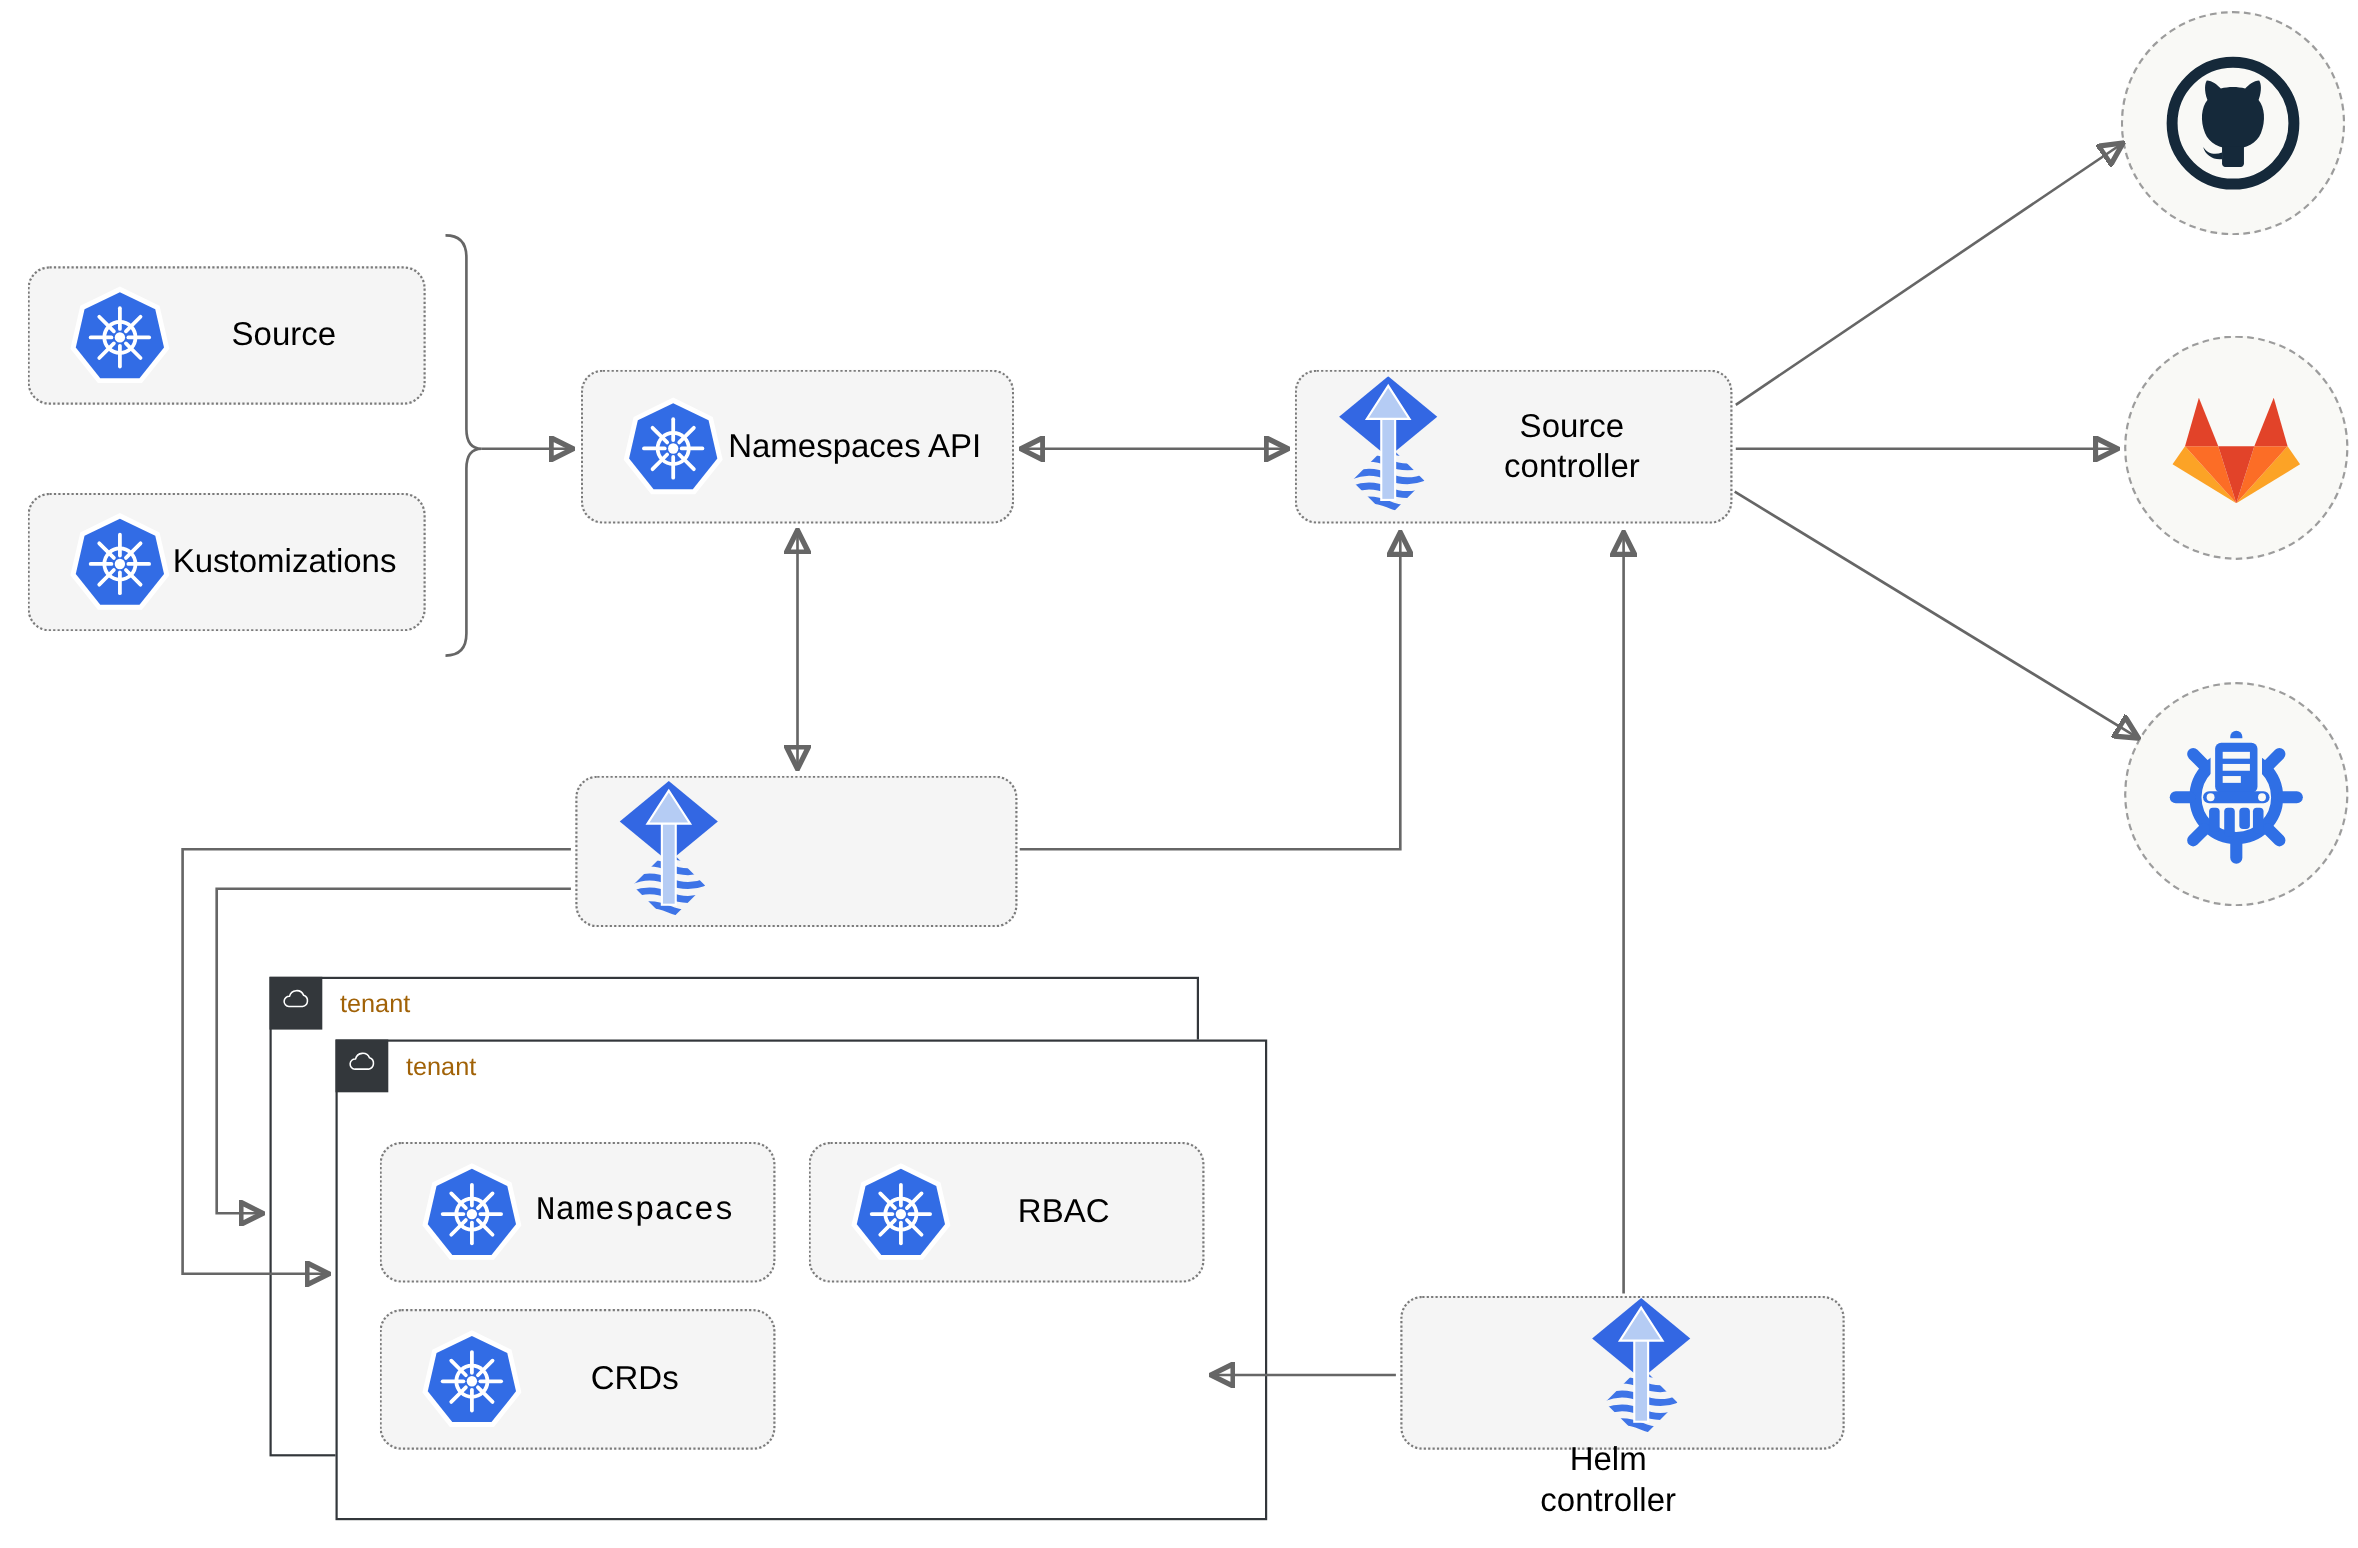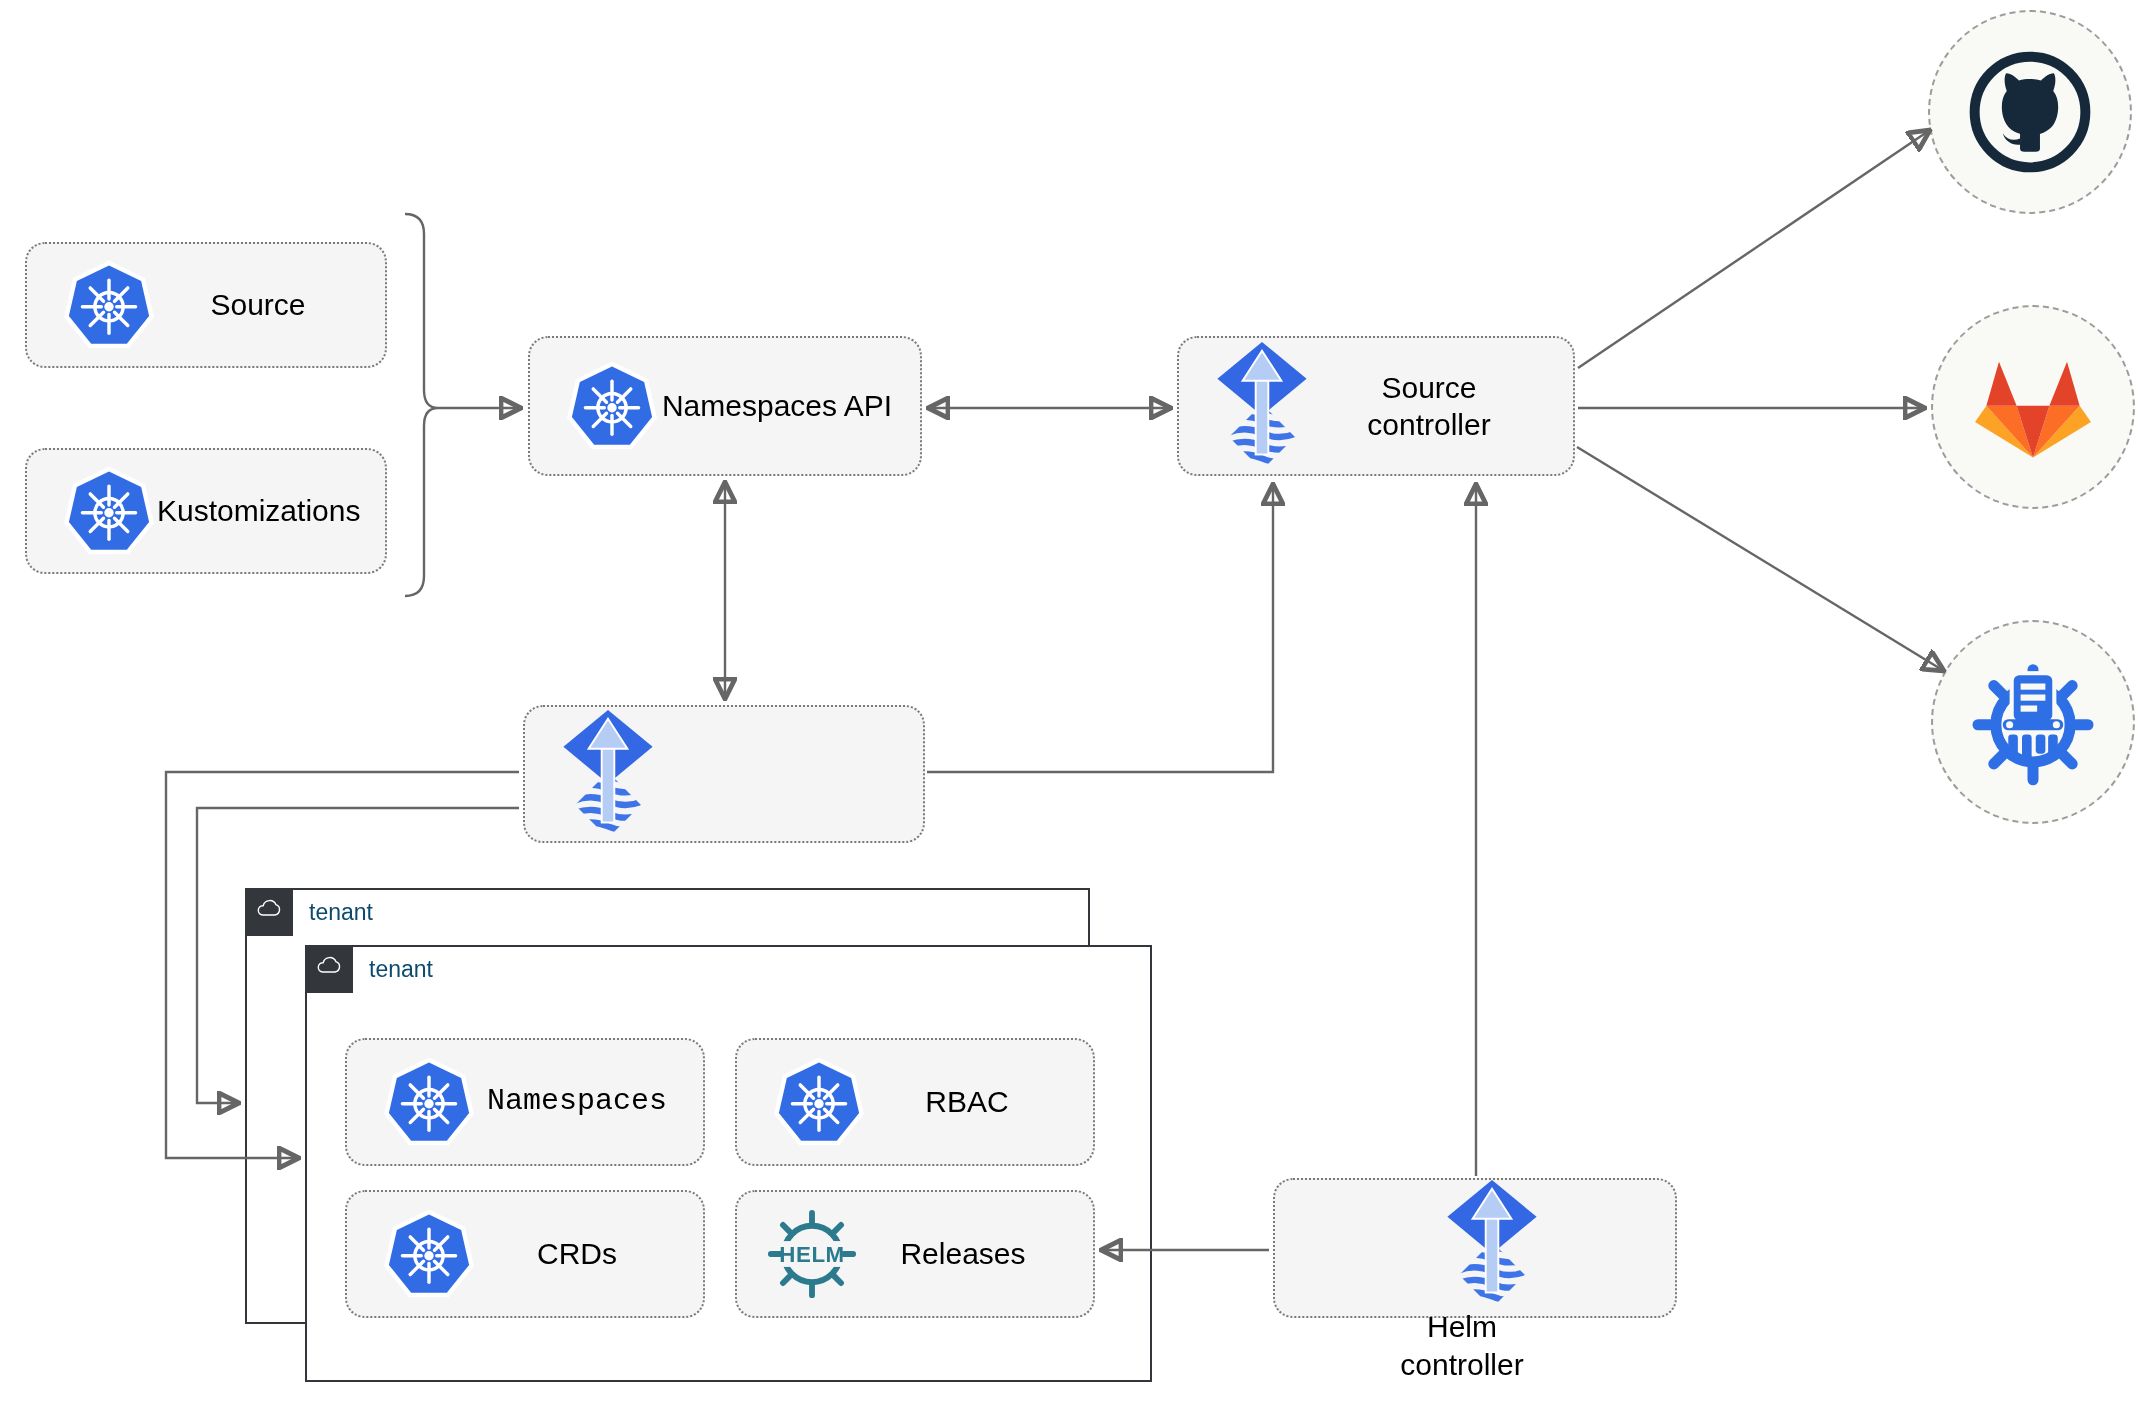--- a/index.html
+++ b/index.html
@@ -12,21 +12,21 @@
   .icon-k8s{width:96px;height:96px;}
   .icon-flux{width:98px;height:128px;}
   .icon-helm{width:94px;height:94px;}
   .nlabel{flex:1;display:flex;justify-content:center;align-items:center;padding-right:26px;}
   .ltext{font-size:30px;line-height:1.25;text-align:center;}
   .narrow{max-width:178px;}
   
   .tenant{position:absolute;background:#ffffff;border:2px solid #33373B;box-sizing:border-box;}
   .tenant-tab{position:absolute;left:-2px;top:-2px;width:48px;height:48px;background:#33373B;
               display:flex;align-items:center;justify-content:center;}
-  .tenant-label{position:absolute;left:62px;top:9px;font-size:23px;color:#0c4a6e;}
+  .tenant-label{position:absolute;left:62px;top:9px;font-size:23px;color:#a16207;}
   
   .endpoint{position:absolute;border:2.5px dashed #9c9c9c;border-radius:50%;background:#F9F9F6;
             display:flex;align-items:center;justify-content:center;box-sizing:border-box;z-index:5;}
   
   #wires{position:absolute;left:0;top:0;z-index:8;pointer-events:none;}
   #wires path, #wires line, #wires polyline{stroke:#666666;stroke-width:2.4;fill:none;}
 </style>
 </head>
 <body>
 
@@ -263,42 +263,20 @@
     </g>
     <circle cx="50" cy="52" r="16.5" fill="none" stroke="#ffffff" stroke-width="4"></circle>
     <circle cx="50" cy="52" r="5.5" fill="#ffffff"></circle>
   </svg>
 </span>
     <span class="nlabel">
         <span class="ltext">CRDs</span>
       </span>
   </div>
 
-  <div class="node" style="left:735px;top:1190px;width:360px;height:128px;">
-    <span class="nicon icon-helm" style="margin-left:28px;">
-  <svg viewBox="0 0 80 80" width="100%" height="100%">
-    <circle cx="40" cy="40" r="24" fill="none" stroke="#2C7A8E" stroke-width="5"></circle>
-    <rect x="0" y="29" width="80" height="22" fill="#F5F5F5"></rect>
-    <g stroke="#2C7A8E" stroke-width="5" stroke-linecap="round">
-      <line x1="40" y1="13" x2="40" y2="5"></line>
-      <line x1="40" y1="67" x2="40" y2="75"></line>
-      <line x1="67" y1="40" x2="75" y2="40"></line>
-      <line x1="13" y1="40" x2="5" y2="40"></line>
-      <line x1="59.1" y1="20.9" x2="64.7" y2="15.3"></line>
-      <line x1="20.9" y1="20.9" x2="15.3" y2="15.3"></line>
-      <line x1="59.1" y1="59.1" x2="64.7" y2="64.7"></line>
-      <line x1="20.9" y1="59.1" x2="15.3" y2="64.7"></line>
-    </g>
-    <text x="40" y="47" text-anchor="middle" font-size="19" font-weight="bold" letter-spacing="0.5" fill="#2C7A8E">HELM</text>
-  </svg>
-</span>
-    <span class="nlabel">
-        <span class="ltext">Releases</span>
-      </span>
-  </div>
 
   <div class="endpoint" style="left:1928px;top:10px;width:204px;height:204px;">
     <svg viewBox="0 0 112 112" width="124" height="124">
       <circle cx="56" cy="56" r="50" fill="none" stroke="#15293A" stroke-width="9"></circle>
       <path fill="#15293A" d="M33,64 C29,54 30,43 35,37 C32,29 33,23 34.5,21 C39,21 43.5,25 46,27.5
         C49.2,26.6 52.5,26.2 56,26.2 C59.5,26.2 62.8,26.6 66,27.5 C68.5,25 73,21 77.5,21
         C79,23 80,29 77,37 C82,43 83,54 79,64 C75.5,72.5 67,77 56,77 C45,77 36.5,72.5 33,64 Z"></path>
       <path fill="#15293A" d="M47,75 L47,89 Q47,92 51,92 L61,92 Q65,92 65,89 L65,75 Z"></path>
       <path fill="#15293A" d="M47,80 C41,82.5 35,81 31.5,75.5 C33,82 40,86.5 47,85.5 Z"></path>
     </svg>

